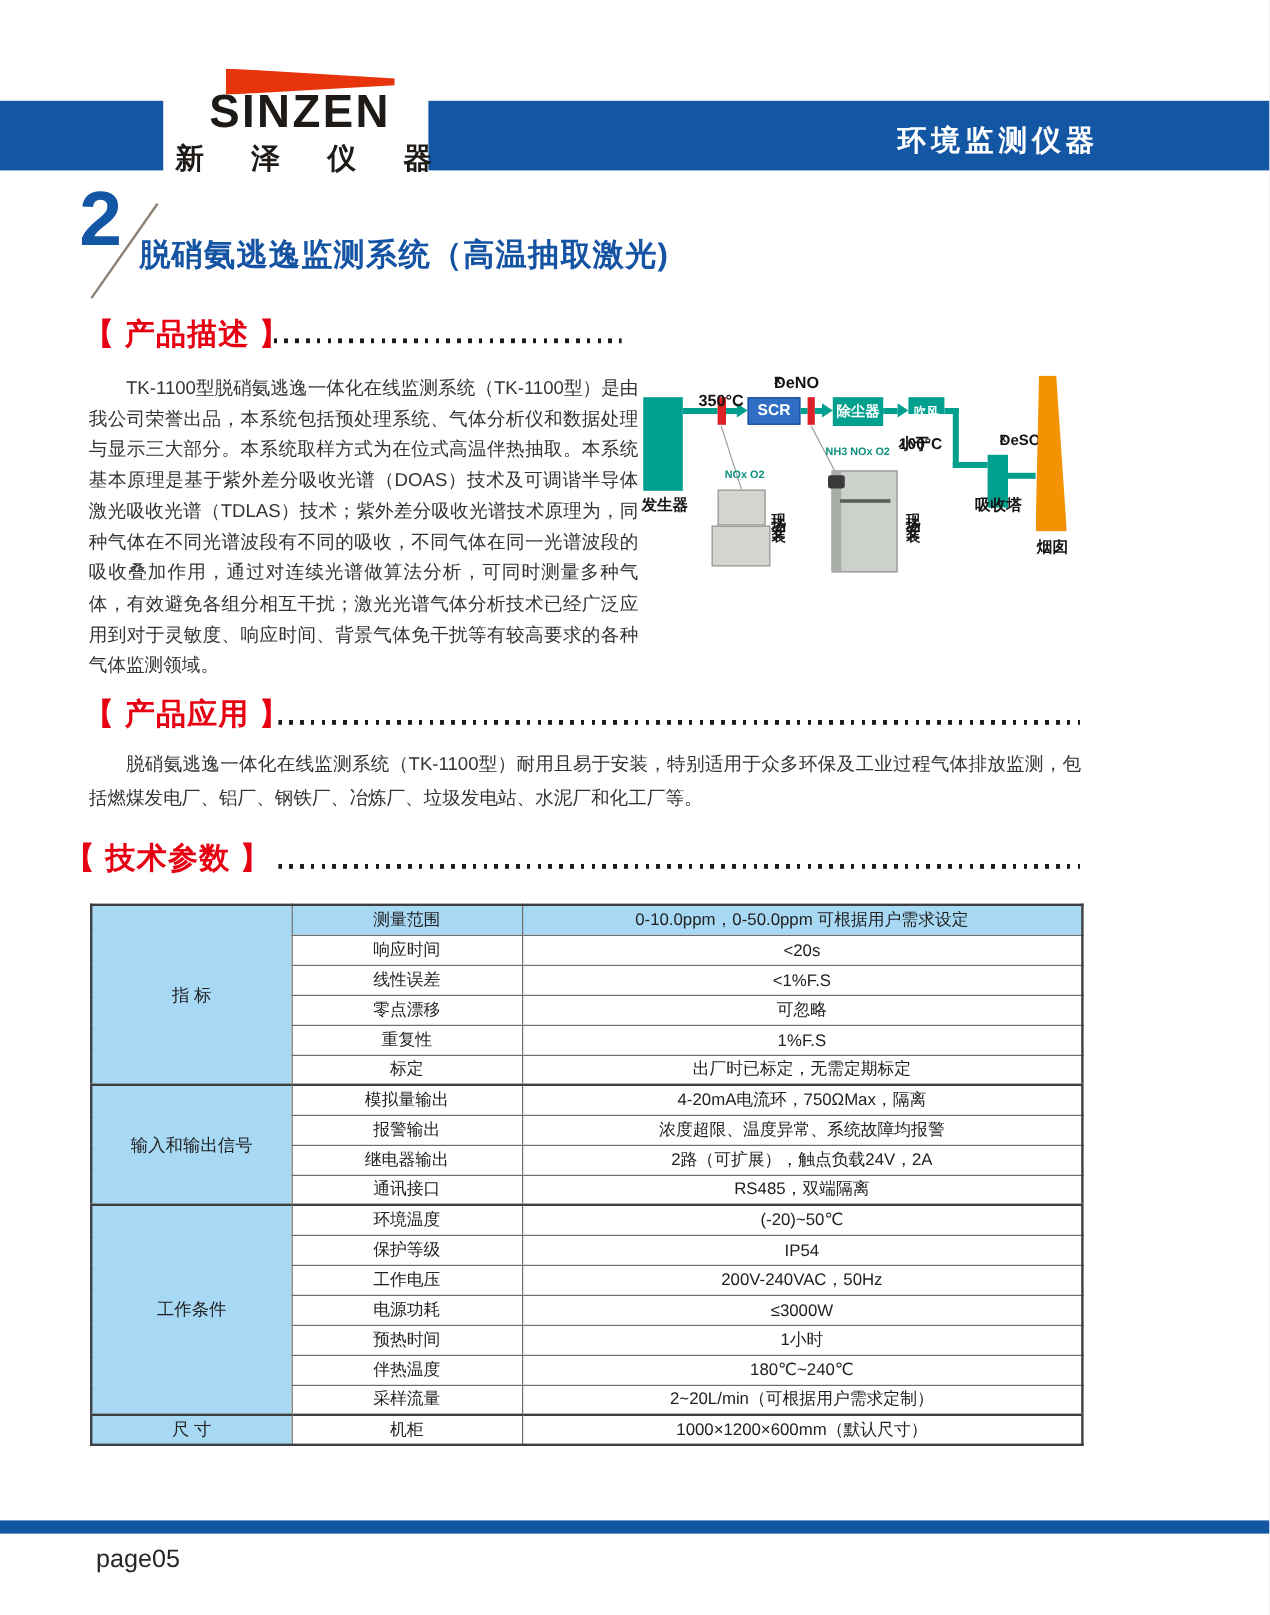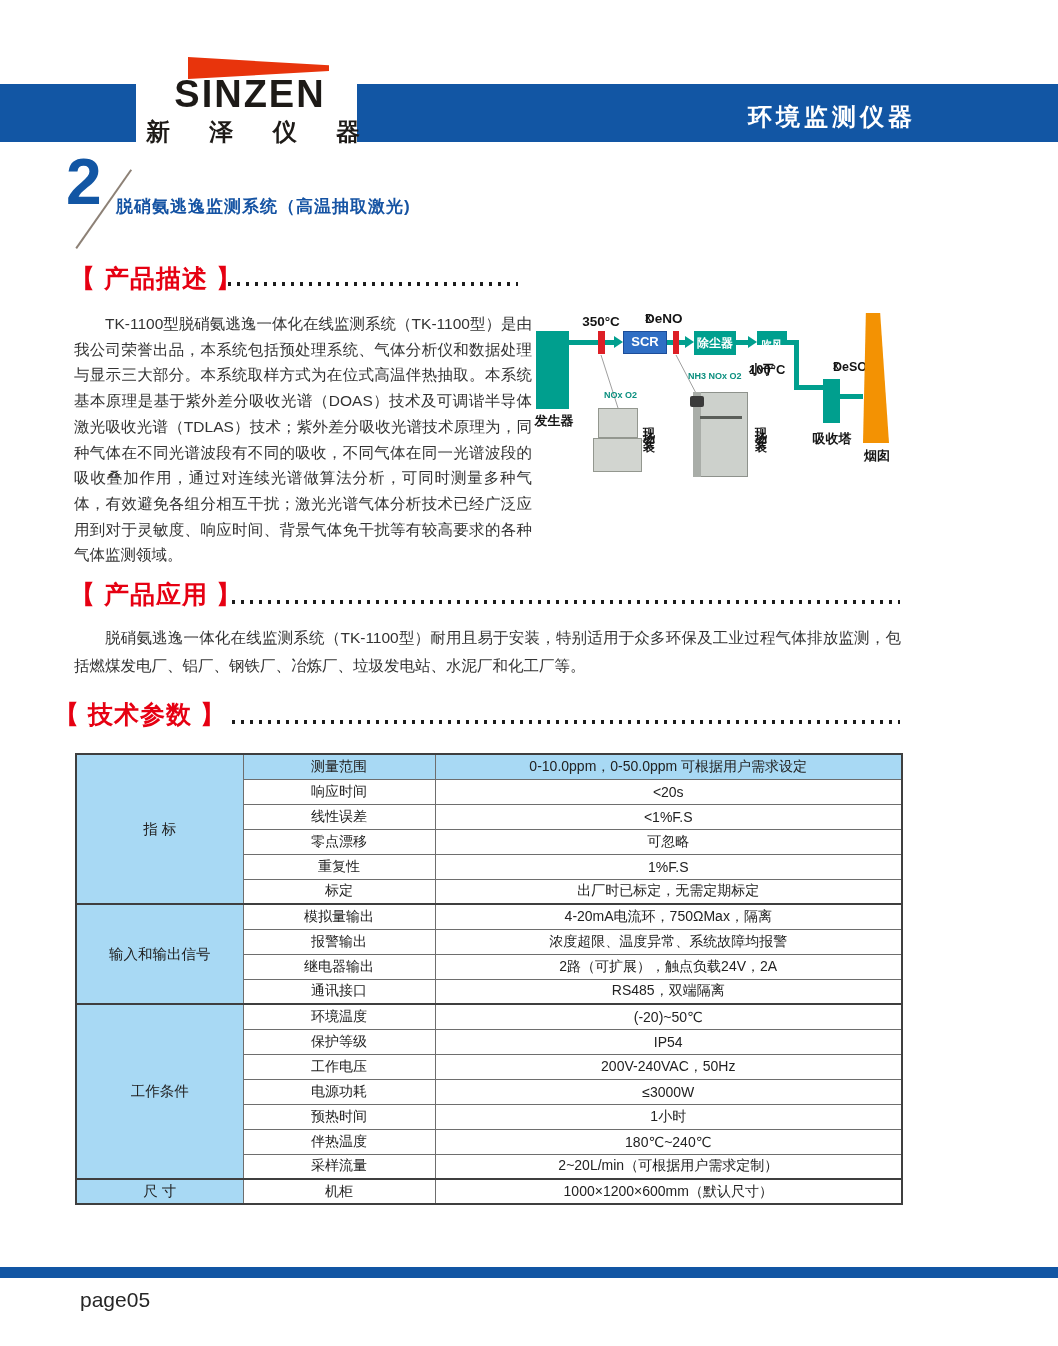--- a/index.html
+++ b/index.html
@@ -16,21 +16,21 @@
                clip-path:polygon(0 0, 100% 38%, 100% 64%, 0 100%); }
   .brand-en { position:absolute; left:140px; top:73px; width:220px; text-align:center; font-size:38px; font-weight:800;
               color:#1d1a17; letter-spacing:2px; transform:scaleY(1.02); }
   .brand-cn { position:absolute; left:146px; top:116px; width:214px; display:flex; justify-content:space-between;
               font-size:24px; font-weight:bold; color:#1d1a17; }
 
   
   .sec-num { position:absolute; left:66px; top:150px; font-size:64px; line-height:1; font-weight:800; color:#1256a4; }
   .sec-slash { position:absolute; left:77px; top:247px; width:96px; height:2px; background:#8d8176;
                transform:rotate(-55deg); transform-origin:0 100%; }
-  .page-title { position:absolute; left:116px; top:195px; font-size:17px; font-weight:bold; color:#1553a3; letter-spacing:1px; }
+  .page-title { position:absolute; left:116px; top:195px; font-size:26px; font-weight:bold; color:#1553a3; letter-spacing:1px; }
 
   
   .red-h { position:absolute; font-size:25px; font-weight:bold; color:#e60012; letter-spacing:1px; }
   .leader { position:absolute; height:4px;
             background:repeating-linear-gradient(to right,#1c1c1c 0,#1c1c1c 3px,transparent 3px,transparent 9px); }
 
   .para { position:absolute; color:#333; font-size:15.5px; text-align:justify; text-indent:31px; }
   .desc-para { left:74px; top:311px; width:458px; line-height:25.7px; }
   .app-para  { left:74px; top:624px; width:827px; line-height:28px; }
 
@@ -48,31 +48,31 @@
   .p-d { left:149px; top:40px; width:6px; height:5px; }
   .p-e { left:206px; top:40px; width:12px; height:5px; }
   .p-f { left:257px; top:40px; width:12px; height:5px; }
   .p-g { left:264px; top:40px; width:5px; height:50px; }
   .p-h { left:264px; top:85px; width:29px; height:5px; }
   .p-i { left:310px; top:94px; width:23px; height:5px; }
   .arr { width:0; height:0; border-top:6px solid transparent; border-bottom:6px solid transparent; border-left:9px solid #009f8e; }
   .arr1 { left:84px; top:36px; } .arr2 { left:155px; top:36px; } .arr3 { left:218px; top:36px; }
   .probe { background:#dd1f26; width:7px; height:23px; top:31px; }
   .probe1 { left:68px; } .probe2 { left:143px; width:6px; }
-  .lbl-350 { left:40px; top:14px; width:62px; font-size:13.5px; }
+  .lbl-350 { left:40px; top:26px; width:62px; font-size:13.5px; }
   .lbl-denox { left:93px; top:11px; width:44px; font-size:13.5px; }
   .scr-box { left:93px; top:31px; width:44px; height:23px; background:#2f6ec4; border:1.5px solid #1c4d99;
              color:#fff; font-weight:bold; font-size:13px; text-align:center; line-height:20px; }
   .teal-box { color:#fff; font-weight:bold; text-align:center; }
   .dust-box { left:164px; top:31px; width:42px; height:24px; font-size:12px; line-height:24px; }
   .blower-box { left:227px; top:31px; width:30px; height:14px; font-size:10.5px; line-height:26px; letter-spacing:0; }
   .lbl-blower-t { left:219px; top:62px; width:46px; font-size:13px; line-height:15px; }
   .absorber-rect { left:293px; top:79px; width:17px; height:44px; }
   .lbl-desox { left:283px; top:60px; width:40px; font-size:12.5px; }
-  .absorber-label { left:280px; top:130px; width:44px; font-size:13px; }
+  .absorber-label { left:280px; top:112px; width:44px; font-size:13px; }
   .chimney { left:333px; top:13px; width:26px; height:130px; background:#f39203;
              clip-path:polygon(11% 0, 66% 0, 100% 100%, 0 100%); }
   .chimney-label { left:331px; top:147px; width:32px; font-size:13px; }
   .cab { background:#d2d5d0; border:1px solid #93978f; }
   .cab1a { left:68px; top:108px; width:40px; height:30px; }
   .cab1b { left:63px; top:138px; width:49px; height:34px; }
   .cab2 { left:163px; top:92px; width:55px; height:85px; background:#cdd1cc; border:1px solid #8e928c; }
   .cab2-cap { left:160px; top:96px; width:14px; height:11px; background:#3a3a3a; border-radius:2px; }
   .cab2-slot { left:170px; top:116px; width:42px; height:3px; background:#5a5e59; }
   .cab-shade { left:163px; top:92px; width:8px; height:85px; background:#a9ada8; }

